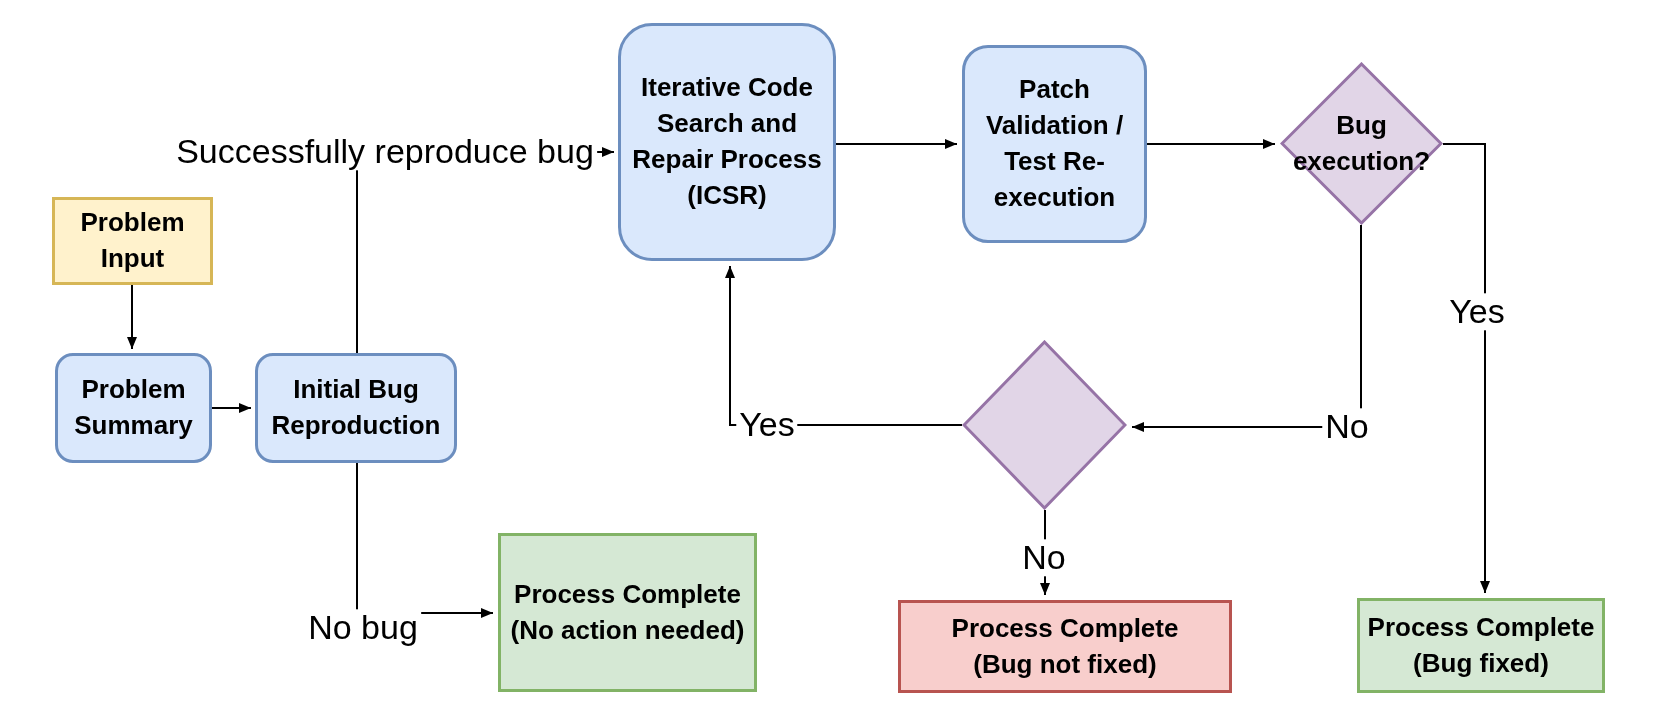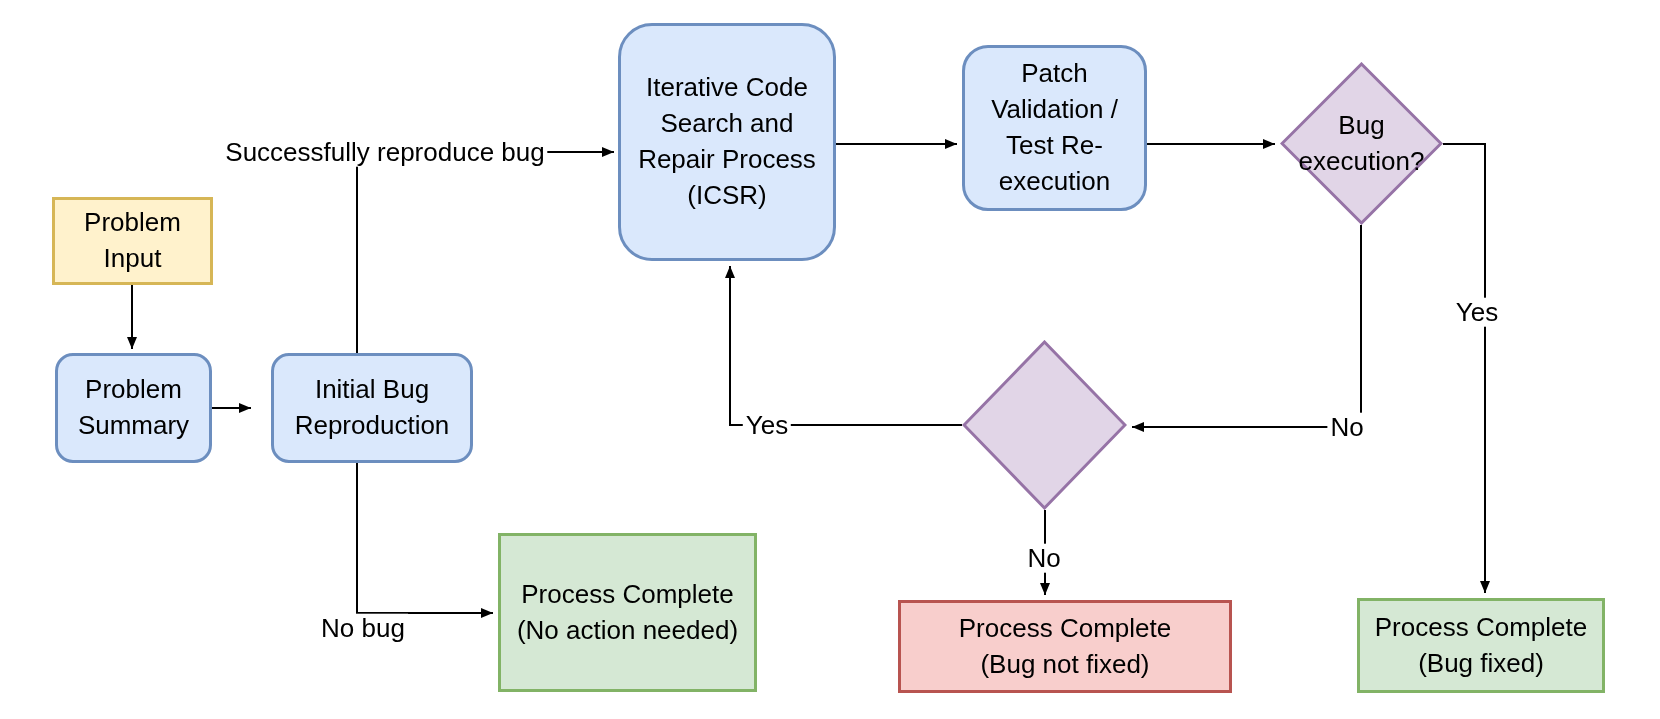--- a/index.html
+++ b/index.html
@@ -22,38 +22,38 @@
     position: absolute;
     display: flex;
     align-items: center;
     justify-content: center;
     text-align: center;
     box-sizing: border-box;
     font-size: 26px;
     line-height: 1.38;
     z-index: 2;
   }
-  .node .node-label { white-space: pre-line; position: relative; z-index: 2; }
+  .node .node-label { white-space: pre-line; position: relative; z-index: 2; font-weight: bold; }
   .shape-rect-yellow { background: #FFF2CC; border: 3px solid #D6B656; }
   .shape-rounded-blue { background: #DAE8FC; border: 3px solid #6C8EBF; border-radius: 18px; }
   .shape-rounded-blue-lg { background: #DAE8FC; border: 3px solid #6C8EBF; border-radius: 34px; }
   .shape-rect-green { background: #D5E8D4; border: 3px solid #82B366; }
   .shape-rect-red { background: #F8CECC; border: 3px solid #B85450; }
   .shape-diamond { background: transparent; border: none; }
   .shape-diamond svg.diamond-shape {
     position: absolute;
     left: 0; top: 0; width: 100%; height: 100%;
     z-index: 1;
   }
   .edge-label {
     position: absolute;
     transform: translate(-50%, -50%);
     background: #ffffff;
     padding: 0 3px;
-    font-size: 26px;
+    font-size: 34px;
     line-height: 1.1;
     white-space: nowrap;
     z-index: 3;
   }
 </style>
 </head>
 <body>
 
 <div class="stage">
 
@@ -78,33 +78,33 @@
   <div class="node shape-rect-yellow" style="left:52px; top:197px; width:161px; height:88px;">
     <span class="node-label">Problem
 Input</span>
   </div>
 
   <div class="node shape-rounded-blue" style="left:55px; top:353px; width:157px; height:110px;">
     <span class="node-label">Problem
 Summary</span>
   </div>
 
-  <div class="node shape-rounded-blue" style="left:255px; top:353px; width:202px; height:110px;margin-left:16px;">
+  <div class="node shape-rounded-blue" style="left:255px; top:353px; width:202px; height:110px;">
     <span class="node-label">Initial Bug
 Reproduction</span>
   </div>
 
   <div class="node shape-rounded-blue-lg" style="left:618px; top:23px; width:218px; height:238px;">
     <span class="node-label">Iterative Code
 Search and
 Repair Process
 (ICSR)</span>
   </div>
 
-  <div class="node shape-rounded-blue-lg" style="left:962px; top:45px; width:185px; height:166px; border-radius:26px;">
+  <div class="node shape-rounded-blue-lg" style="left:962px; top:45px; width:185px; height:198px; border-radius:26px;">
     <span class="node-label">Patch
 Validation /
 Test Re-
 execution</span>
   </div>
 
   <div class="node shape-diamond" style="left:1280px; top:62px; width:163px; height:163px;">
     <svg class="diamond-shape" viewBox="0 0 163 163" xmlns="http://www.w3.org/2000/svg">
       <polygon points="81.5,2 161,81.5 81.5,161 2,81.5" fill="#E1D5E7" stroke="#9673A6" stroke-width="3"></polygon>
     </svg>

